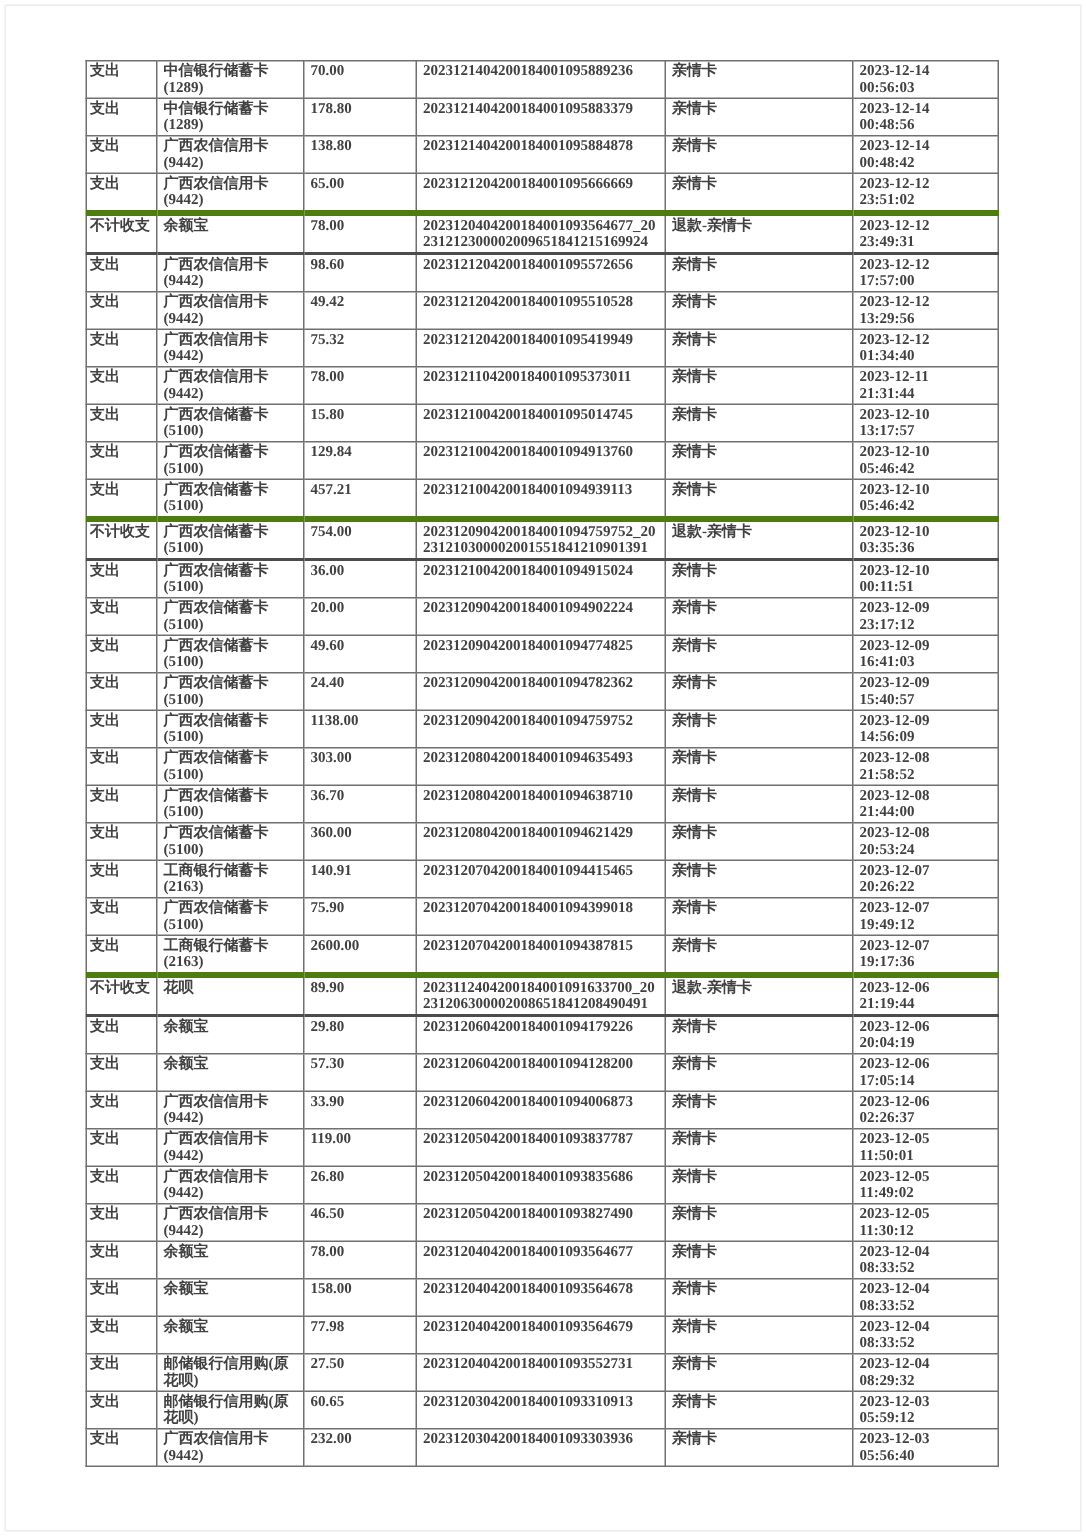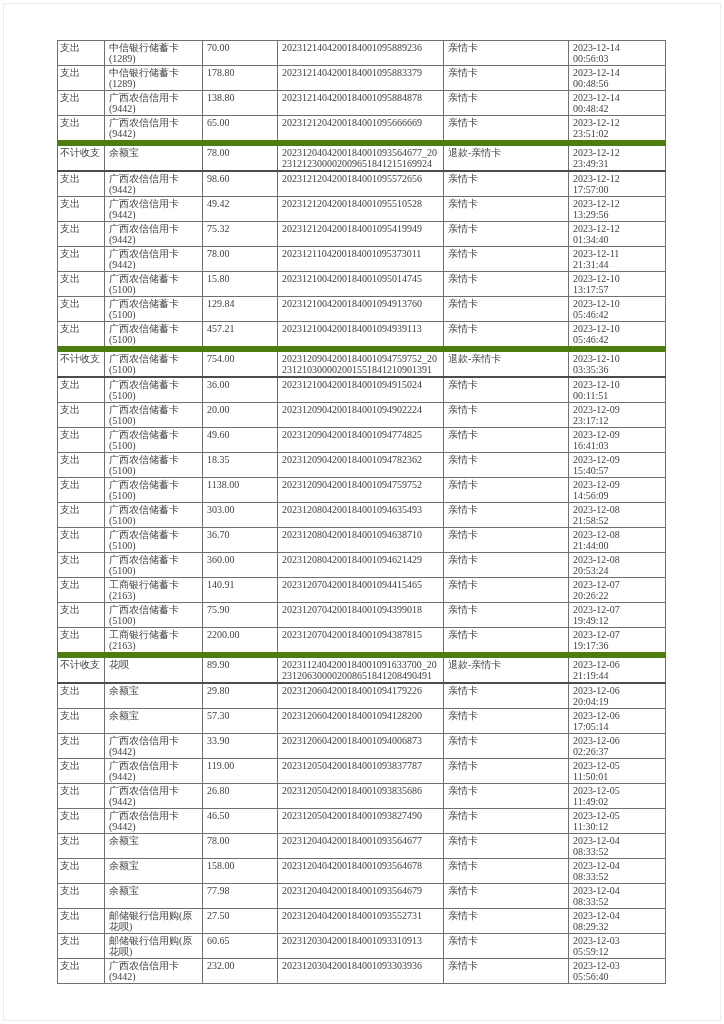--- a/index.html
+++ b/index.html
@@ -20,38 +20,39 @@
     border: 1px solid #ececec;
     pointer-events: none;
   }
   table.bill-table {
     position: absolute;
     left: 57px;
     top: 40px;
     width: 608px;
     border-collapse: collapse;
     table-layout: fixed;
+    font-weight: bold;
   }
   table.bill-table td {
     border: 1px solid #707070;
     vertical-align: top;
     padding: 1px 4px 1px 4px;
     font-size: 10px;
     line-height: 11px;
     color: #414141;
     white-space: pre-line;
     word-break: break-all;
     overflow: hidden;
   }
   table.bill-table td:first-child {
     padding-left: 2px;
     padding-right: 2px;
   }
   table.bill-table tr.section-row td {
-    border-top: 6px solid #4d7c0f;
+    border-top: 4px solid #4d7c0f;
     border-bottom: 2px solid #4c4c4c;
   }
   col.c-type     { width: 47px; }
   col.c-account  { width: 98px; }
   col.c-amount   { width: 75px; }
   col.c-txn      { width: 166px; }
   col.c-cardtype { width: 125px; }
   col.c-datetime { width: 97px; }
 </style>
 </head>
@@ -225,21 +226,21 @@
         <td>49.60</td>
         <td>2023120904200184001094774825</td>
         <td>亲情卡</td>
         <td>2023-12-09
 16:41:03</td>
       </tr>
       <tr>
         <td>支出</td>
         <td>广西农信储蓄卡
 (5100)</td>
-        <td>18.35</td>
+        <td>24.40</td>
         <td>2023120904200184001094782362</td>
         <td>亲情卡</td>
         <td>2023-12-09
 15:40:57</td>
       </tr>
       <tr>
         <td>支出</td>
         <td>广西农信储蓄卡
 (5100)</td>
         <td>1138.00</td>
@@ -295,21 +296,21 @@
         <td>75.90</td>
         <td>2023120704200184001094399018</td>
         <td>亲情卡</td>
         <td>2023-12-07
 19:49:12</td>
       </tr>
       <tr>
         <td>支出</td>
         <td>工商银行储蓄卡
 (2163)</td>
-        <td>2200.00</td>
+        <td>2600.00</td>
         <td>2023120704200184001094387815</td>
         <td>亲情卡</td>
         <td>2023-12-07
 19:17:36</td>
       </tr>
       <tr class="section-row">
         <td>不计收支</td>
         <td>花呗</td>
         <td>89.90</td>
         <td>2023112404200184001091633700_20231206300002008651841208490491</td>

